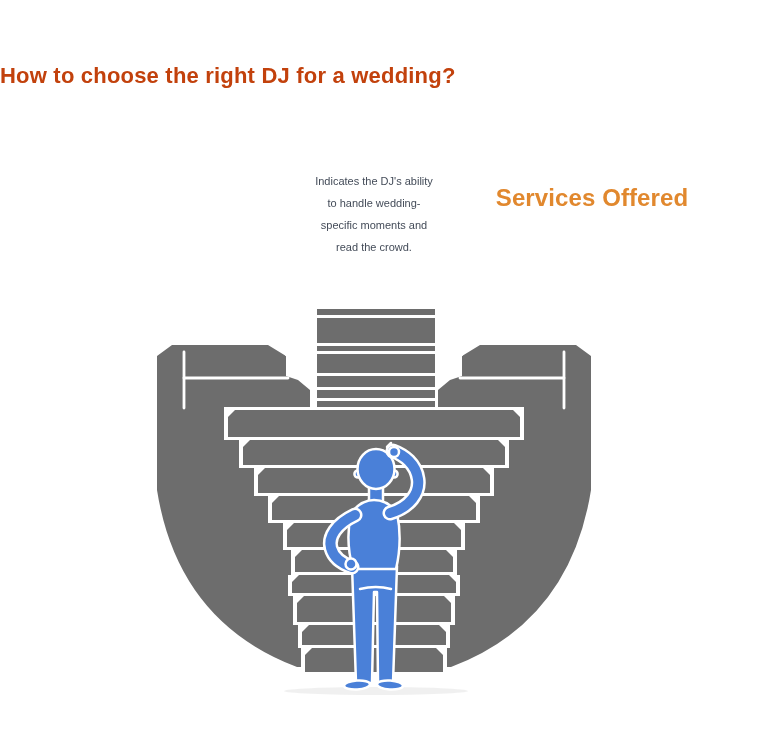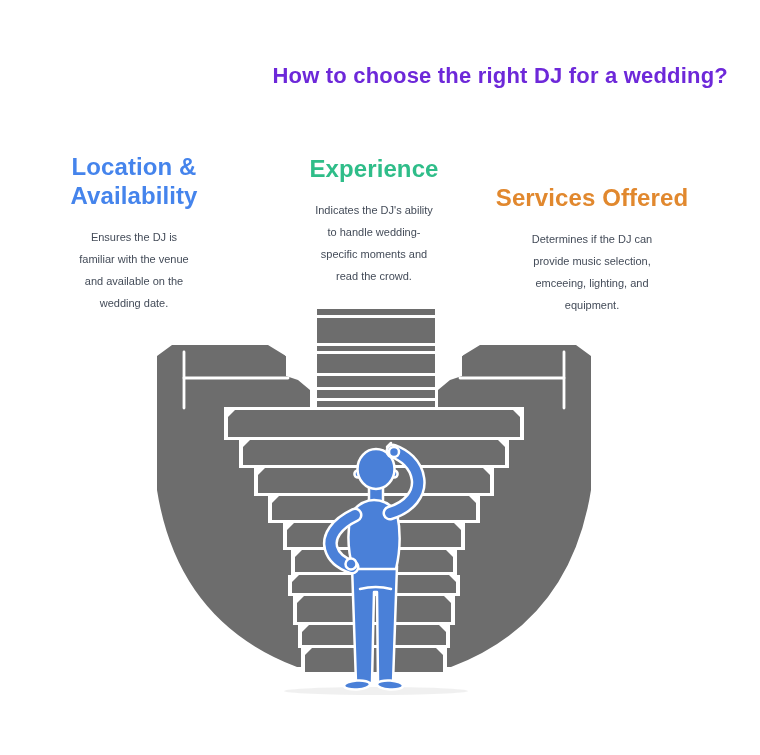--- a/index.html
+++ b/index.html
@@ -6,23 +6,23 @@
   html, body { background: #ffffff; }
   body {
     width: 760px; height: 755px;
     font-family: "Liberation Sans", sans-serif;
     position: relative; overflow: hidden;
   }
   .canvas { position: absolute; inset: 0; width: 760px; height: 755px; }
 
   .main-title {
     position: absolute; top: 60px; left: 0; width: 728px;
-    text-align: right;
-    font-size: 22px; font-weight: bold; color: #6d28d9;
-    line-height: 32px; letter-spacing: 0.2px; padding-left: 17px;
+    text-align: left;
+    font-size: 22px; font-weight: bold; color: #c2410c;
+    line-height: 32px; letter-spacing: 0.2px;
   }
 
   .col { position: absolute; text-align: center; }
   .col-heading {
     font-size: 24px; font-weight: bold; line-height: 29px;
     white-space: pre-line; letter-spacing: 0.1px;
   }
   .col-body {
     margin-top: 16px;
     font-size: 11px; line-height: 22px; color: #434b58;
@@ -43,43 +43,30 @@
   .p-limb   { fill: none; stroke: var(--person-blue, #4a80d8); stroke-width: 10; stroke-linecap: round; }
   .p-line   { fill: none; stroke: #ffffff; stroke-width: 2.5; stroke-linecap: round; }
 </style>
 </head>
 <body>
 
 <div class="canvas">
 
   <div class="main-title">How to choose the right DJ for a wedding?</div>
 
-  <div class="col col-1">
-    <div class="col-heading">Location &amp;
-Availability</div>
-    <div class="col-body">Ensures the DJ is
-familiar with the venue
-and available on the
-wedding date.</div>
-  </div>
 
   <div class="col col-2">
-    <div class="col-heading">Experience</div>
     <div class="col-body">Indicates the DJ's ability
 to handle wedding-
 specific moments and
 read the crowd.</div>
   </div>
 
   <div class="col col-3">
     <div class="col-heading">Services Offered</div>
-    <div class="col-body">Determines if the DJ can
-provide music selection,
-emceeing, lighting, and
-equipment.</div>
   </div>
 
   <svg class="illustration" viewBox="0 0 460 400">
 
     <path class="st-gray" d="M 7,56 L 22,45 L 118,45 L 136,56 L 136,76 L 148,80 L 160,90 L 160,107
          L 74,107 L 74,140 L 89,140 L 89,168 L 104,168 L 104,196 L 118,196
          L 118,223 L 133,223 L 133,250 L 141,250 L 141,275 L 138,275 L 138,296
          L 143,296 L 143,325 L 148,325 L 148,348 L 151,348 L 151,367 L 147,367
          Q 28,322 7,190 Z"></path>
 

